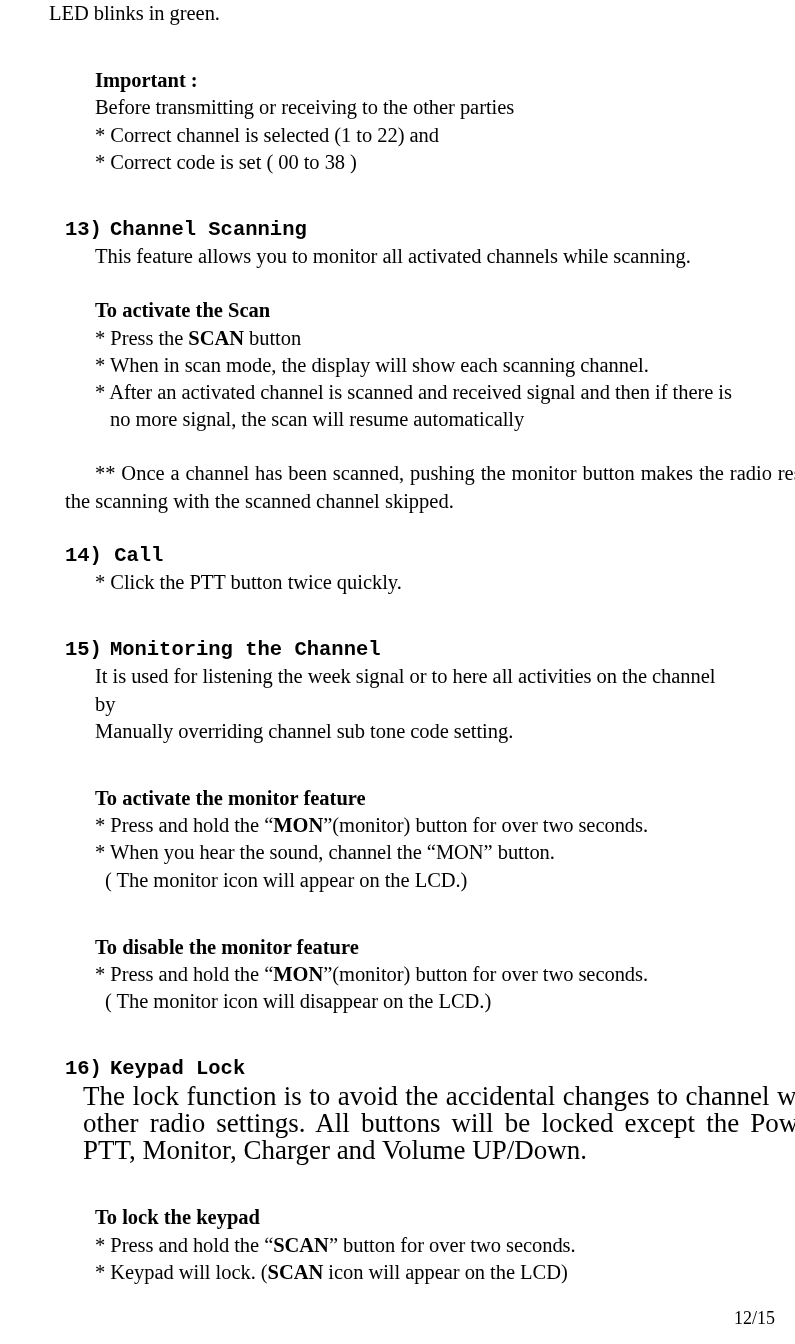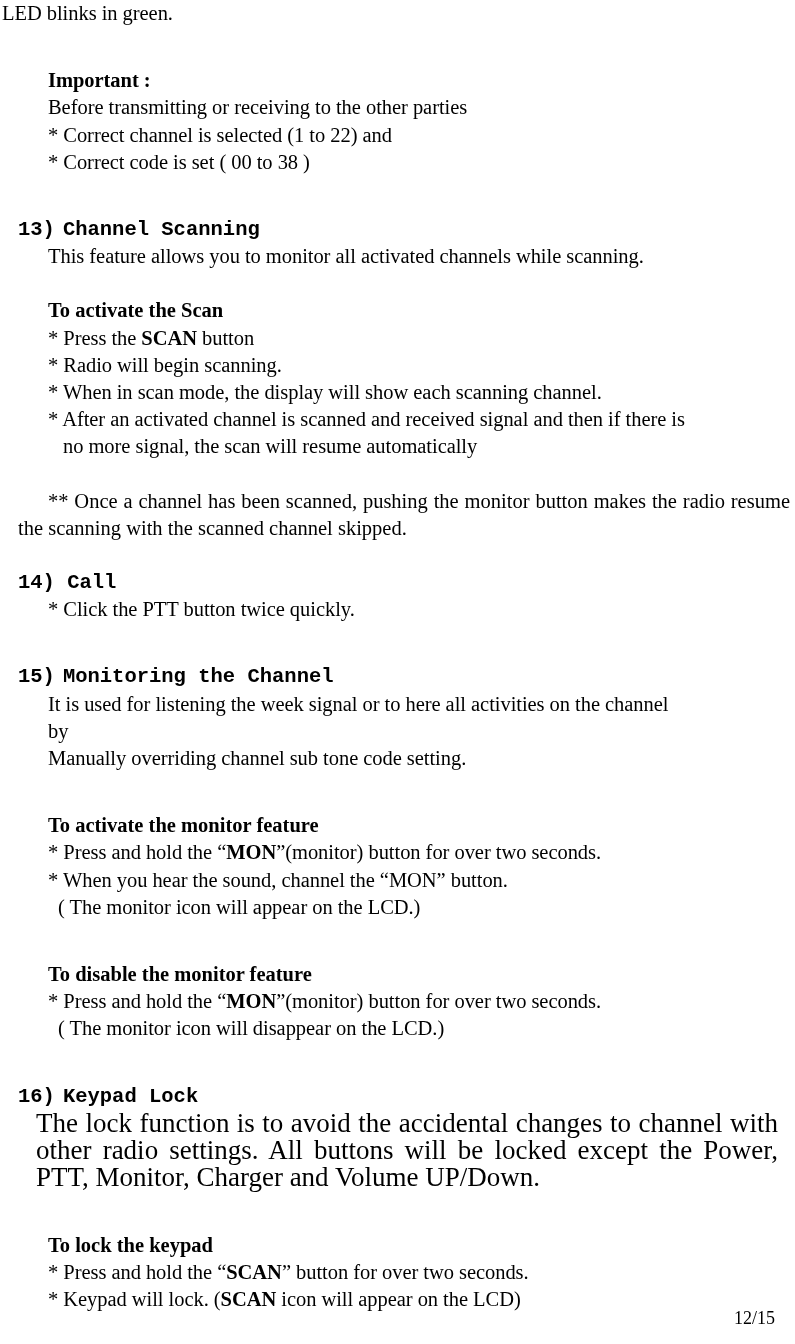--- a/index.html
+++ b/index.html
@@ -17,20 +17,21 @@
     height: 1344px;
     background: #ffffff;
     overflow: hidden;
     box-sizing: border-box;
   }
   .content {
     position: absolute;
     left: 0;
     top: 0;
     width: 687px;
+    padding-left: 47px;
   }
   
   .ln {
     font-size: 20.5px;
     line-height: 27.2px;
     white-space: pre-wrap;
     letter-spacing: -0.05px;
   }
   .b { font-weight: bold; }
 
@@ -109,21 +110,20 @@
       <div class="sec-head">
         <span class="num">13)</span><span>Channel Scanning</span>
       </div>
       <div class="ln m48">This feature allows you to monitor all activated channels while scanning.</div>
 
       <div class="gap-md"></div>
 
       <div class="sub-head">To activate the Scan</div>
 
       <div class="ln m48"><span>* Press the </span><span class="b">SCAN</span><span> button</span></div>
-      <div class="ln m48">* Radio will begin scanning.</div>
       <div class="ln m48">* When in scan mode, the display will show each scanning channel.</div>
       <div class="ln m48">* After an activated channel is scanned and received signal and then if there is</div>
       <div class="ln m63">no more signal, the scan will resume automatically</div>
 
       <div class="gap-md"></div>
 
       <div class="para-just ind">** Once a channel has been scanned, pushing the monitor button makes the radio resume the scanning with the scanned channel skipped.</div>
     </div>
 
     <div class="gap-md"></div>

